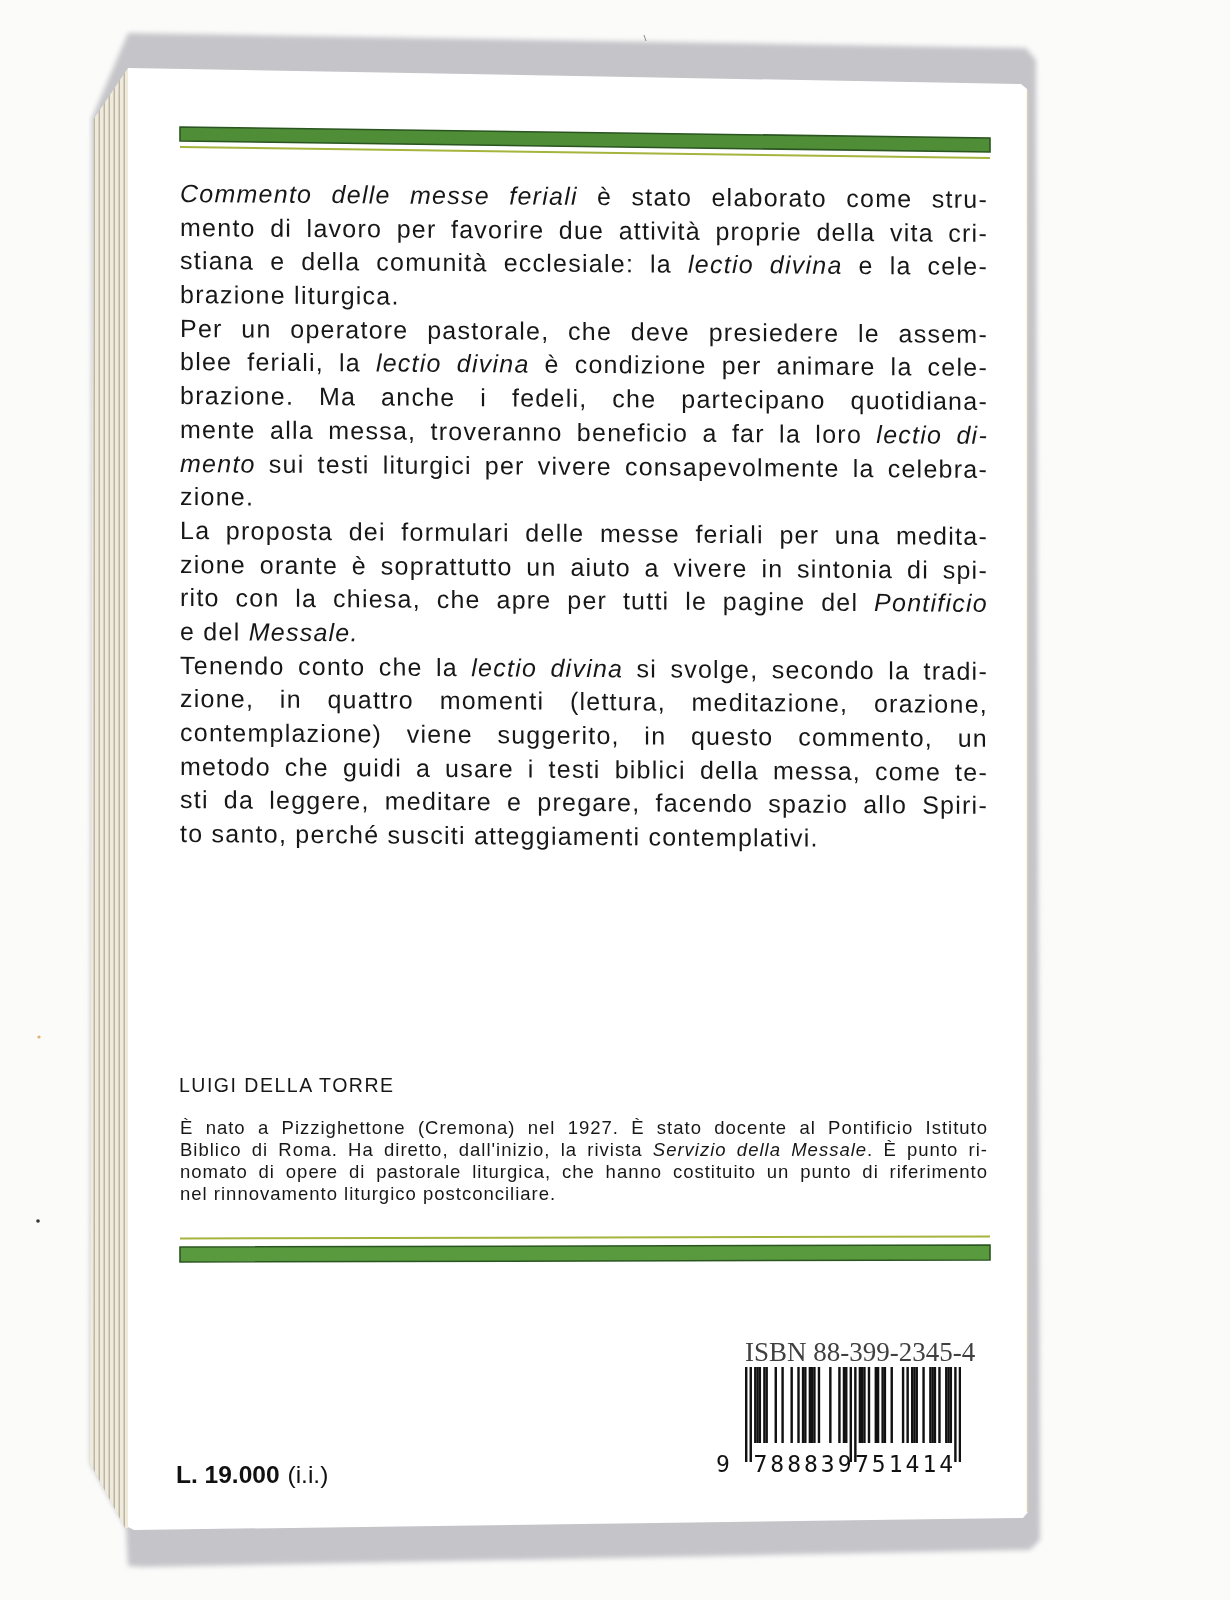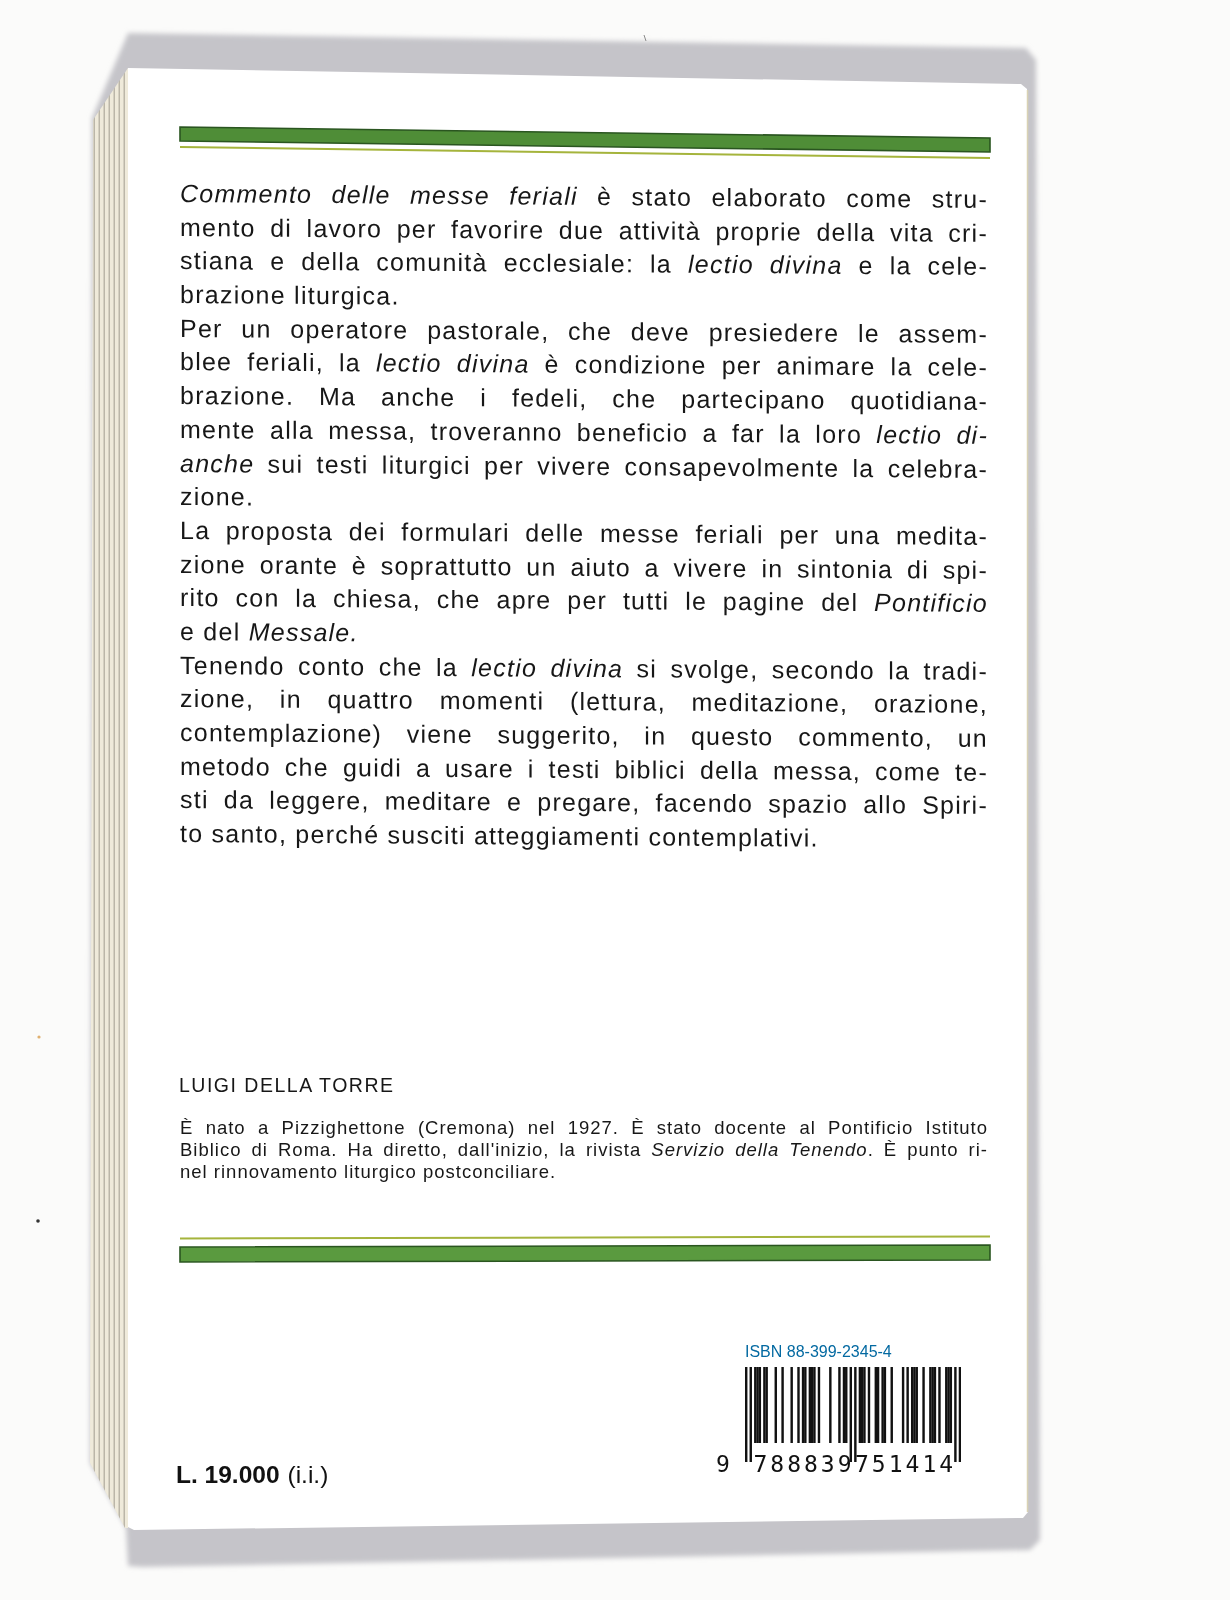--- a/index.html
+++ b/index.html
@@ -25,22 +25,22 @@
       position: absolute; left: 179px; top: 1073px;
       font-size: 19.5px; line-height: 24px; letter-spacing: 1.5px; color: var(--ink);
     }
     .bio {
       position: absolute; left: 180px; top: 1116.6px; width: 808px;
       font-size: 18.5px; line-height: 22px; letter-spacing: 1px; color: var(--ink);
     }
     .bio .ln { height: 22px; }
     .isbn-label {
       position: absolute; left: 745px; top: 1342px;
-      font-family: Liberation Sans, sans-serif; font-size: 16px; line-height: 20px;
-      color: #0369a1; white-space: nowrap;
+      font-family: Liberation Serif, serif; font-size: 27px; line-height: 20px;
+      color: #404040; white-space: nowrap;
     }
     .barcode { position: absolute; left: 745px; top: 1367px; }
     .bc-digit {
       position: absolute; top: 1452.6px;
       font-family: "DejaVu Sans Mono", monospace; font-size: 23px; line-height: 23px;
       letter-spacing: 3px; color: #111; white-space: nowrap; text-align: center;
     }
     .bc-lead { left: 716px; }
     .bc-left { left: 752px; width: 104px; }
     .bc-right { left: 855px; width: 100px; }
@@ -82,21 +82,21 @@
     <div class="ln"><span class="it">Commento delle messe feriali</span><span> è stato elaborato come stru-</span></div>
     <div class="ln"><span>mento di lavoro per favorire due attività proprie della vita cri-</span></div>
     <div class="ln"><span>stiana e della comunità ecclesiale: la </span><span class="it">lectio divina</span><span> e la cele-</span></div>
     <div class="ln last"><span>brazione liturgica.</span></div>
   </div>
   <div class="para">
     <div class="ln"><span>Per un operatore pastorale, che deve presiedere le assem-</span></div>
     <div class="ln"><span>blee feriali, la </span><span class="it">lectio divina</span><span> è condizione per animare la cele-</span></div>
     <div class="ln"><span>brazione. Ma anche i fedeli, che partecipano quotidiana-</span></div>
     <div class="ln"><span>mente alla messa, troveranno beneficio a far la loro </span><span class="it">lectio di-</span></div>
-    <div class="ln"><span class="it">anche</span><span> sui testi liturgici per vivere consapevolmente la celebra-</span></div>
+    <div class="ln"><span class="it">mento</span><span> sui testi liturgici per vivere consapevolmente la celebra-</span></div>
     <div class="ln last"><span>zione.</span></div>
   </div>
   <div class="para">
     <div class="ln"><span>La proposta dei formulari delle messe feriali per una medita-</span></div>
     <div class="ln"><span>zione orante è soprattutto un aiuto a vivere in sintonia di spi-</span></div>
     <div class="ln"><span>rito con la chiesa, che apre per tutti le pagine del </span><span class="it">Pontificio</span></div>
     <div class="ln last"><span>e del </span><span class="it">Messale.</span></div>
   </div>
   <div class="para">
     <div class="ln"><span>Tenendo conto che la </span><span class="it">lectio divina</span><span> si svolge, secondo la tradi-</span></div>
@@ -105,21 +105,22 @@
     <div class="ln"><span>metodo che guidi a usare i testi biblici della messa, come te-</span></div>
     <div class="ln"><span>sti da leggere, meditare e pregare, facendo spazio allo Spiri-</span></div>
     <div class="ln last"><span>to santo, perché susciti atteggiamenti contemplativi.</span></div>
   </div>
 </div>
 
 <div class="author-name">LUIGI DELLA TORRE</div>
 
 <div class="bio">
   <div class="ln"><span>È nato a Pizzighettone (Cremona) nel 1927. È stato docente al Pontificio Istituto</span></div>
-  <div class="ln"><span>Biblico di Roma. Ha diretto, dall'inizio, la rivista </span><span class="it">Servizio della Tenendo</span><span>. È punto ri-</span></div>
+  <div class="ln"><span>Biblico di Roma. Ha diretto, dall'inizio, la rivista </span><span class="it">Servizio della Messale</span><span>. È punto ri-</span></div>
+  <div class="ln"><span>nomato di opere di pastorale liturgica, che hanno costituito un punto di riferimento</span></div>
   <div class="ln last"><span>nel rinnovamento liturgico postconciliare.</span></div>
 </div>
 
 <div class="isbn-label">ISBN 88-399-2345-4</div>
 <svg class="barcode" width="216" height="96" viewBox="0 0 216 96">
     <rect x="0.00" y="0" width="2.42" height="95" fill="#111"></rect>
     <rect x="4.55" y="0" width="2.42" height="95" fill="#111"></rect>
     <rect x="9.09" y="0" width="2.42" height="76" fill="#111"></rect>
     <rect x="11.37" y="0" width="2.42" height="76" fill="#111"></rect>
     <rect x="13.64" y="0" width="2.42" height="76" fill="#111"></rect>

